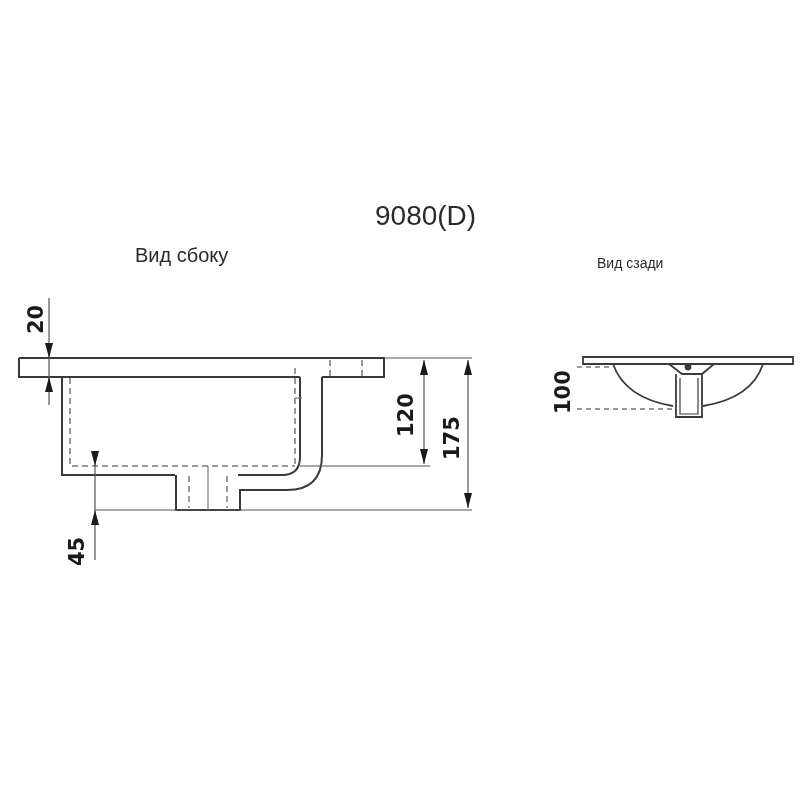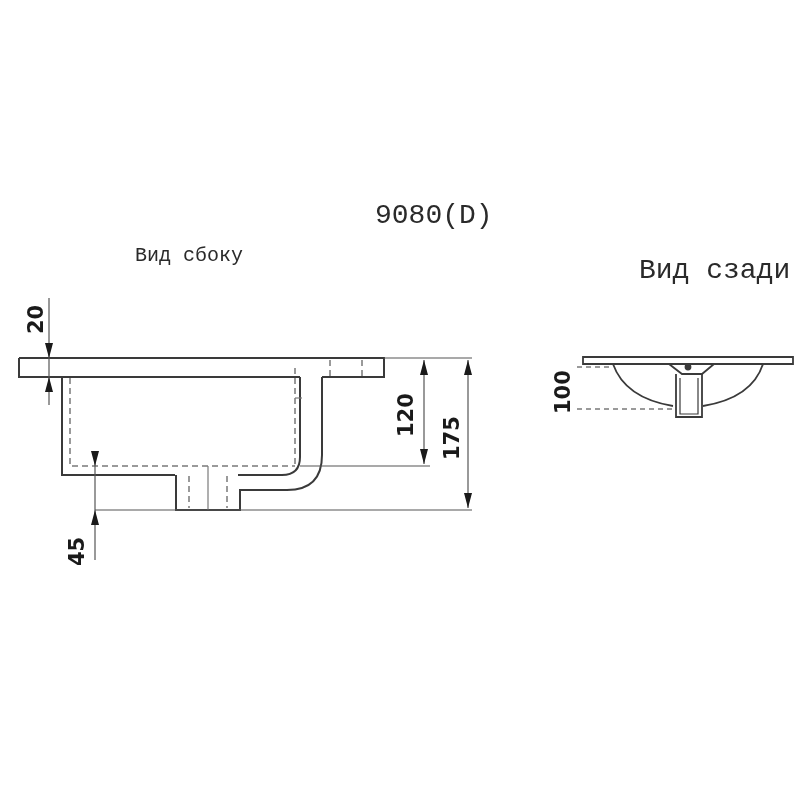--- a/index.html
+++ b/index.html
@@ -1,20 +1,20 @@
 <!DOCTYPE html>
 <html><head>
 <meta charset="utf-8">
 <style>
   html, body { margin: 0; padding: 0; background: #ffffff; }
   body { width: 800px; height: 800px; position: relative; overflow: hidden; font-family: "Liberation Sans", "DejaVu Sans", sans-serif; }
-  .label { position: absolute; color: #2a2a2a; white-space: nowrap; font-family: Liberation Mono, monospace; }
+  .label { position: absolute; color: #2a2a2a; white-space: nowrap; font-family: Liberation Sans, sans-serif; }
   #title { left: 375px; top: 200px; font-size: 28px; color: #2a2a2a; }
   #side-label { left: 135px; top: 244px; font-size: 20px; }
-  #back-label { left: 639px; top: 255px; font-size: 28px; }
+  #back-label { left: 597px; top: 255px; font-size: 14px; }
   svg { position: absolute; left: 0; top: 0; }
   .dimtext { font-family: "DejaVu Sans", sans-serif; font-weight: bold; font-size: 21px; fill: #1a1a1a; }
 </style>
 </head>
 <body>
 
 <div id="title" class="label">9080(D)</div>
 <div id="side-label" class="label">Вид сбоку</div>
 <div id="back-label" class="label">Вид сзади</div>
 

